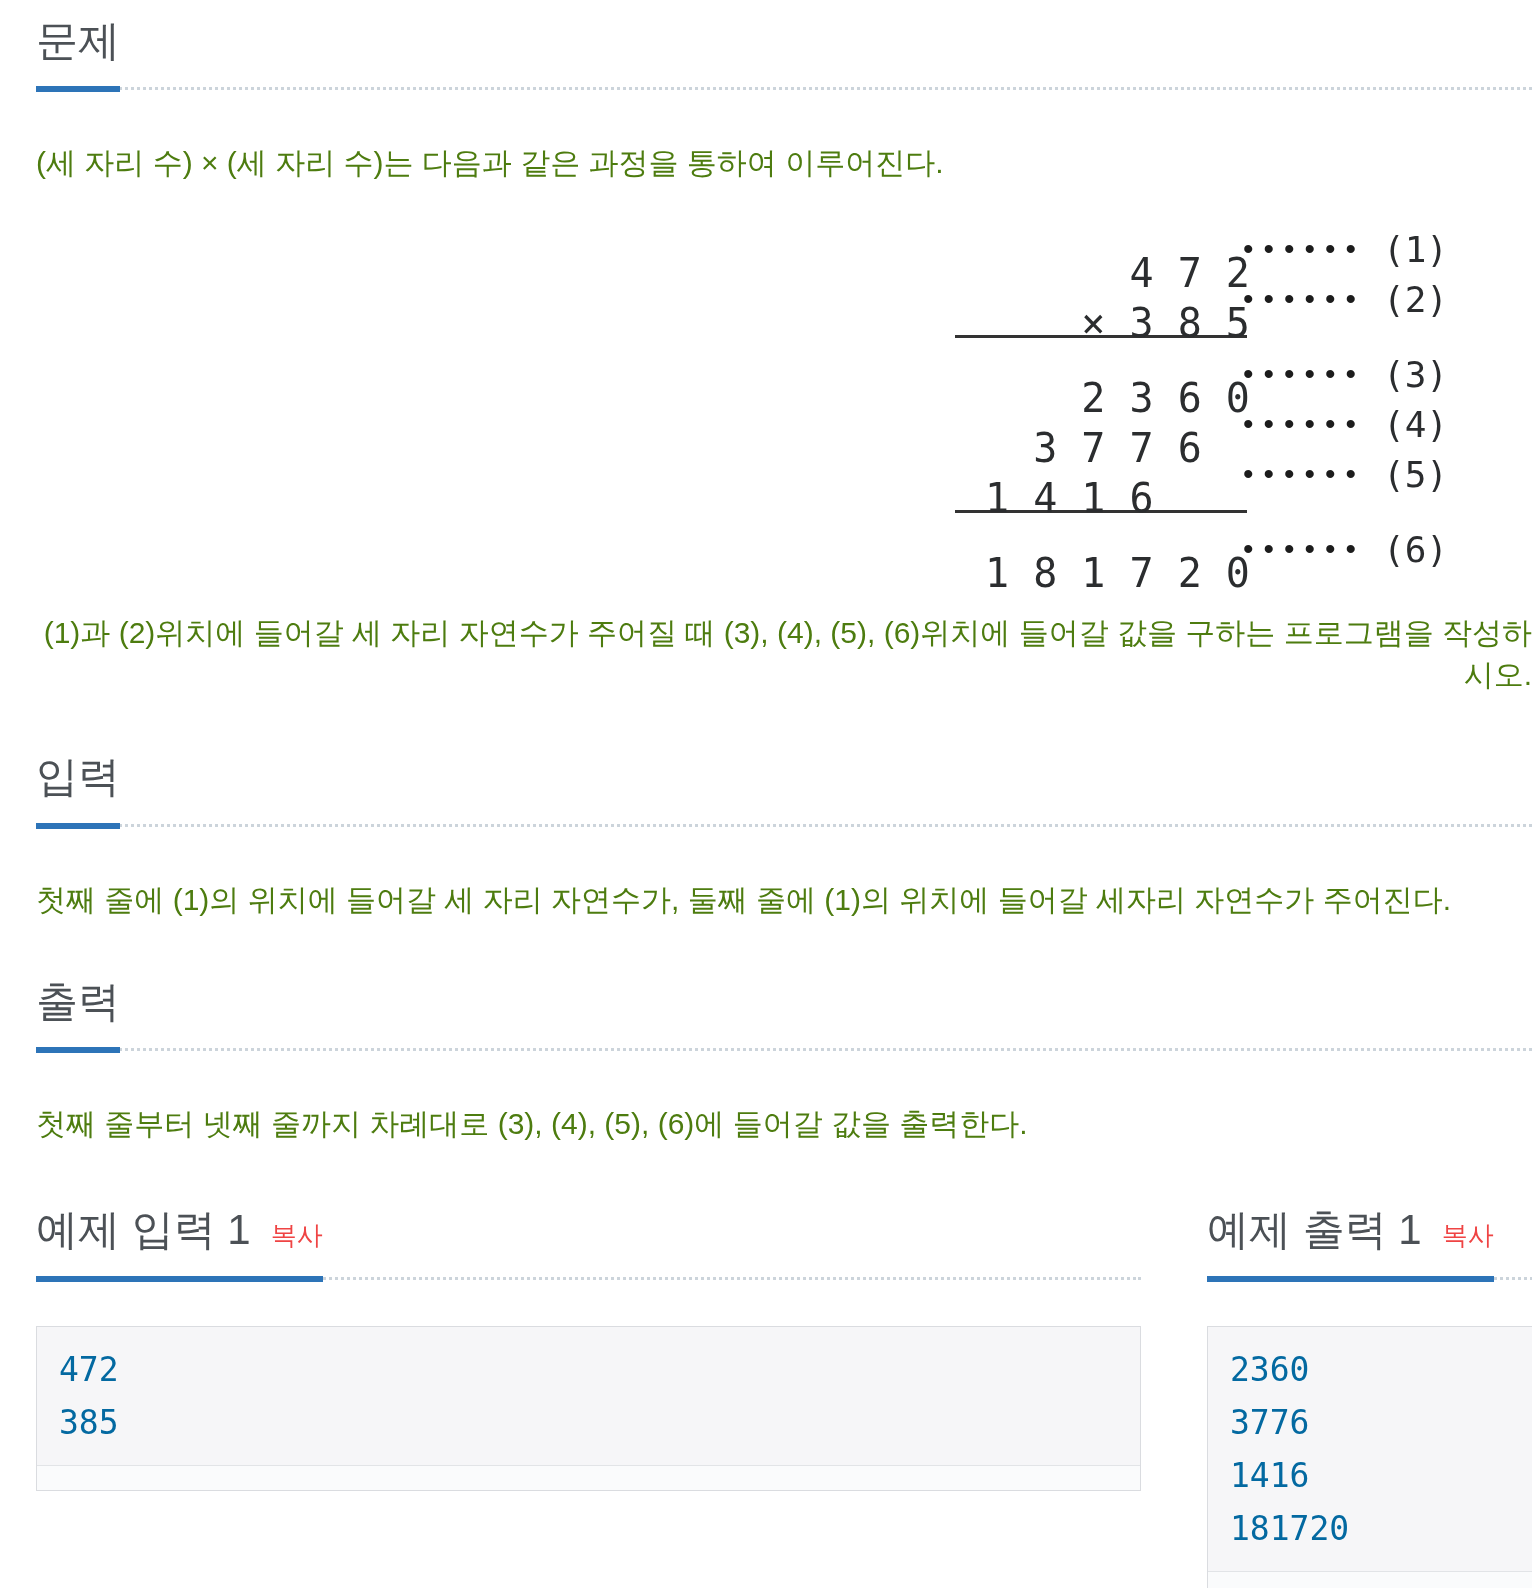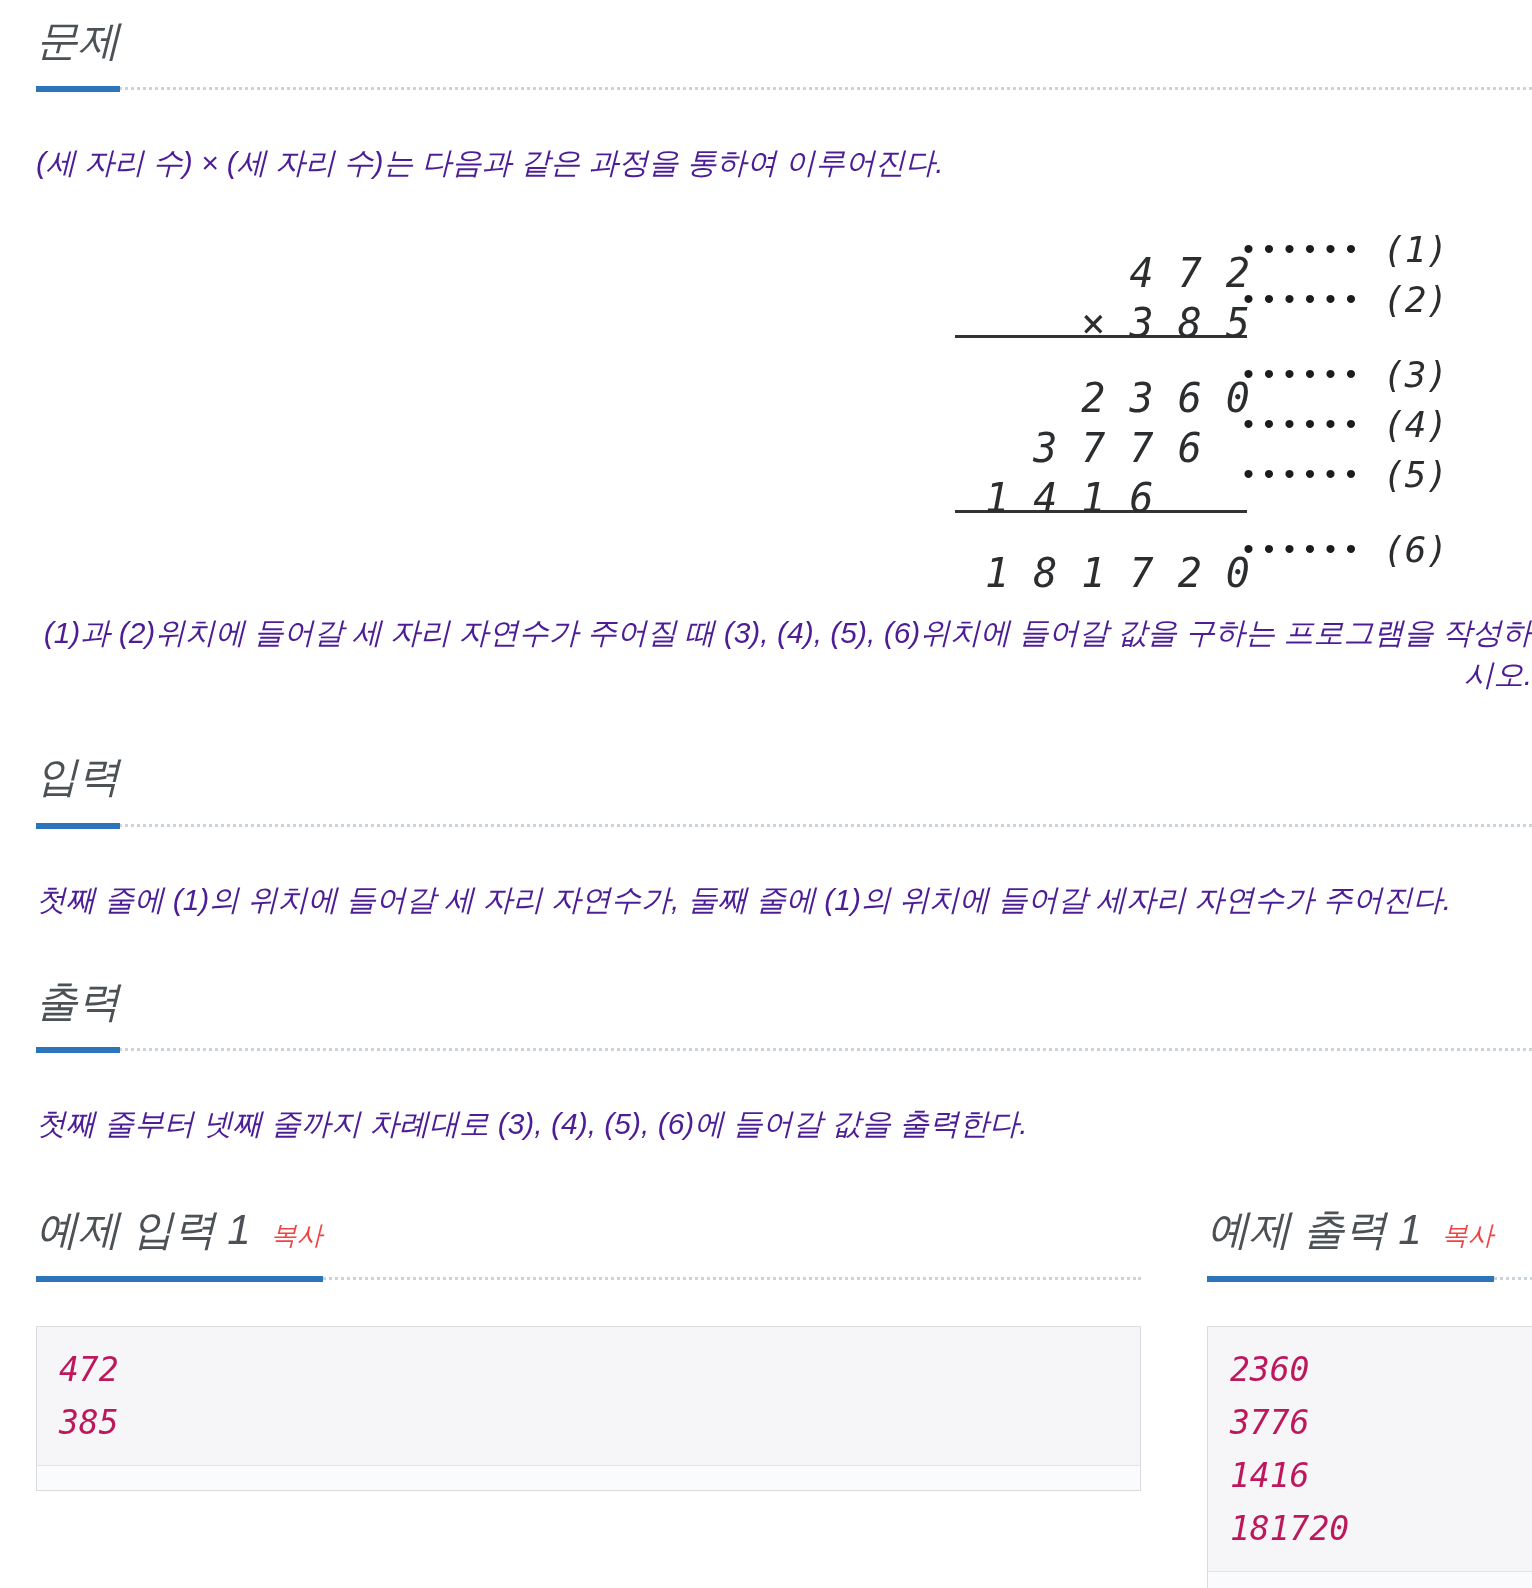--- a/index.html
+++ b/index.html
@@ -2,35 +2,35 @@
 <html><head>
 <meta charset="utf-8">
 <style>
   * { margin:0; padding:0; box-sizing:border-box; }
   html,body { background:#ffffff; }
   body {
     width:1532px; height:1588px; overflow:hidden;
     font-family:"Liberation Sans","DejaVu Sans",sans-serif;
     color:#55595e;
   }
-  .page { width:1532px; height:1588px; overflow:hidden; padding:16px 0 0 36px;font-style:italic; }
+  .page { width:1532px; height:1588px; overflow:hidden; padding:16px 0 0 36px; }
 
   
   .headline { border-bottom:3px dotted #ccd4db; line-height:0; }
   .headline h2 {
     display:inline-block; line-height:1.2;
     font-size:42px; font-weight:500; color:#4c5156;
     border-bottom:6px solid #2d74b8;
     padding-bottom:20px; margin-bottom:-5px;
   }
   .copy-link {
     font-size:26px; font-weight:400; color:#ef4444;
     text-decoration:none; margin-left:20px; cursor:pointer;
   }
-  p.desc { font-size:30px; line-height:1.4; color:#4c1d95; }
+  p.desc { font-size:30px; line-height:1.4; color:#4d7c0f; }
   .mt-first { margin-top:52px; }
   .sec { margin-top:56px; }
 
   
   .mul-wrap { margin:40px 0 0 919px; width:520px; color:#2b2d2f; }
   .mul-line { display:flex; align-items:center; height:50px; white-space:pre; }
   .nums {
     font-family:"DejaVu Sans Mono","Liberation Mono",monospace;
     font-size:40px; width:288px; padding-left:30px; white-space:pre;margin-top:47px;
   }
@@ -46,21 +46,21 @@
 
   
   .samples { display:flex; margin-top:60px; }
   .sample-col-left { width:1105px; flex:0 0 1105px; margin-right:66px; }
   .sample-col-right { width:1105px; flex:0 0 1105px; }
   .sample-box {
     margin-top:46px; border:1px solid #dadce0; background:#f6f6f8;
   }
   .sample-pre {
     font-family:"DejaVu Sans Mono","Liberation Mono",monospace;
-    font-size:33px; line-height:53px; color:#be185d;
+    font-size:33px; line-height:53px; color:#0369a1;
     padding:16px 22px; white-space:pre;
   }
   .sample-footer { border-top:1px solid #e2e4e7; background:#fafbfc; height:25px; }
 </style>
 </head>
 <body>
 
 <div class="page">
 
   <div class="headline">

